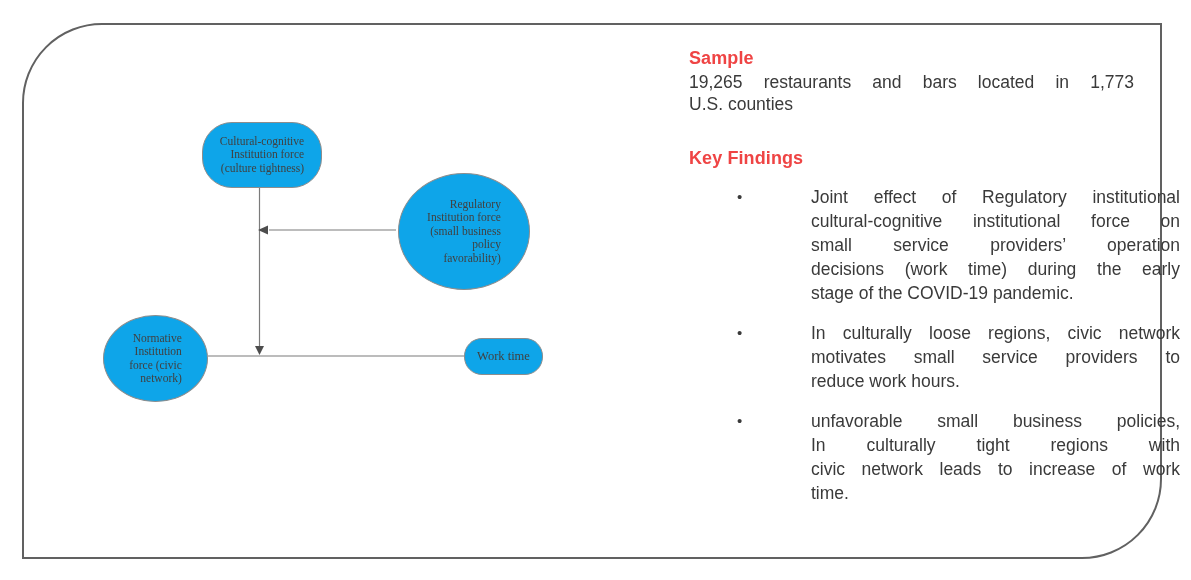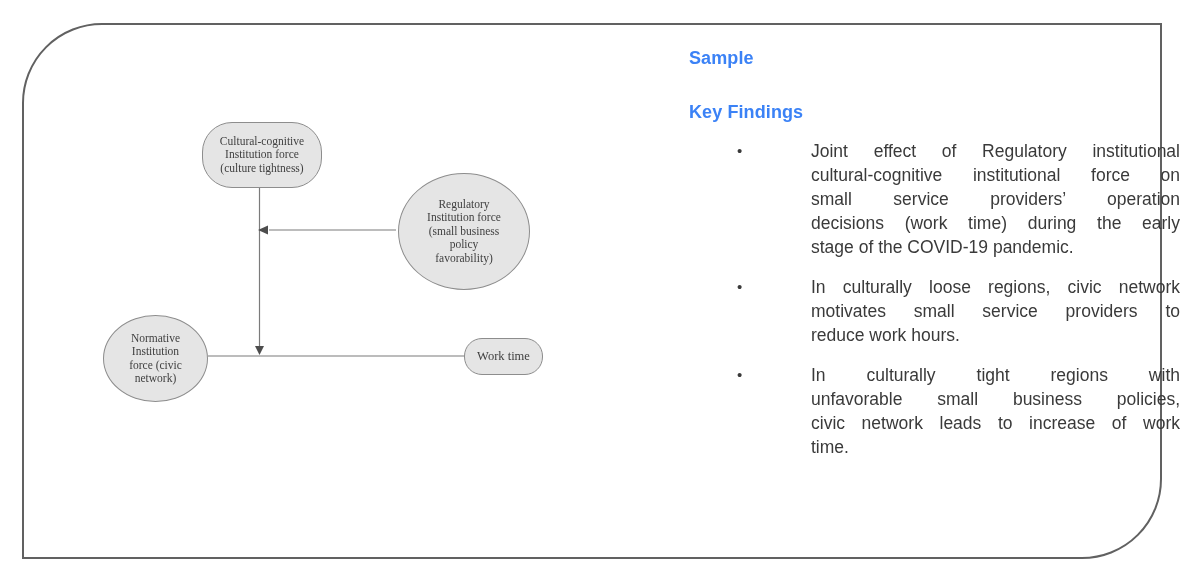--- a/index.html
+++ b/index.html
@@ -7,32 +7,32 @@
     position:relative;width:1191px;height:580px;background:#ffffff;overflow:hidden;
     font-family:"Liberation Sans",sans-serif;
   }
   .frame{
     position:absolute;left:22px;top:23px;width:1140px;height:536px;
     box-sizing:border-box;border:2px solid #616161;
     border-radius:80px 0 80px 0;background:#ffffff;
   }
   .connectors{position:absolute;left:0;top:0;width:1191px;height:580px;pointer-events:none;}
   .node{
-    position:absolute;box-sizing:border-box;border:1px solid #8d8d8d;background:#e5e5e5;
-    display:flex;align-items:center;justify-content:center;text-align:center;
+    position:absolute;box-sizing:border-box;border:1px solid #8d8d8d;background:#0ea5e9;
+    display:flex;align-items:center;justify-content:center;text-align:right;
     font-family:"Liberation Serif",serif;color:#414141;font-size:11.5px;line-height:13.5px;
     white-space:pre-line;
   }
   .node-cultural{left:202px;top:122px;width:120px;height:66px;border-radius:30px;}
   .node-regulatory{left:398px;top:173px;width:132px;height:117px;border-radius:50%;}
   .node-normative{left:103px;top:315px;width:105px;height:87px;border-radius:50%;}
   .node-worktime{left:464px;top:338px;width:79px;height:37px;border-radius:18px;font-size:12.5px;}
   .panel{position:absolute;left:689px;top:47px;width:445px;color:#3a3a3a;}
   .panel h3{
-    margin:0;font-size:18px;line-height:22px;font-weight:bold;color:#3b82f6;
+    margin:0;font-size:18px;line-height:22px;font-weight:bold;color:#ef4444;
     letter-spacing:0.1px;
   }
   .sample-body{margin-top:2px;font-size:17.5px;line-height:22px;}
   .findings-heading{margin-top:32px !important;}
   .bullets{list-style:none;margin:16px 0 0 0;padding:0 0 0 48px;}
   .bullets li{display:flex;margin:0 0 16px 0;}
   .bullet-marker{
     width:28px;flex:none;font-size:15px;line-height:24px;color:#3a3a3a;
   }
   .li-text{width:369px;flex:none;font-size:17.5px;line-height:24px;margin-left:46px;}
@@ -87,20 +87,24 @@
   </div>
 
   <div class="node node-worktime">
     <span>Work time</span>
   </div>
 
   <div class="panel">
 
     <h3>Sample</h3>
 
+    <div class="sample-body">
+      <div class="jline">19,265 restaurants and bars located in 1,773</div>
+      <div class="jline last">U.S. counties</div>
+    </div>
 
     <h3 class="findings-heading">Key Findings</h3>
 
     <ul class="bullets">
 
       <li>
         <span class="bullet-marker">•</span>
         <span class="li-text">
           <span class="jline" style="display:block">Joint effect of Regulatory institutional</span>
           <span class="jline" style="display:block">cultural-cognitive institutional force on</span>
@@ -115,22 +119,22 @@
         <span class="li-text">
           <span class="jline" style="display:block">In culturally loose regions, civic network</span>
           <span class="jline" style="display:block">motivates small service providers to</span>
           <span class="jline last" style="display:block">reduce work hours.</span>
         </span>
       </li>
 
       <li>
         <span class="bullet-marker">•</span>
         <span class="li-text">
+          <span class="jline" style="display:block">unfavorable small business policies,</span>
           <span class="jline" style="display:block">In culturally tight regions with</span>
-          <span class="jline" style="display:block">unfavorable small business policies,</span>
           <span class="jline" style="display:block">civic network leads to increase of work</span>
           <span class="jline last" style="display:block">time.</span>
         </span>
       </li>
 
     </ul>
   </div>
 
 </div>
 

